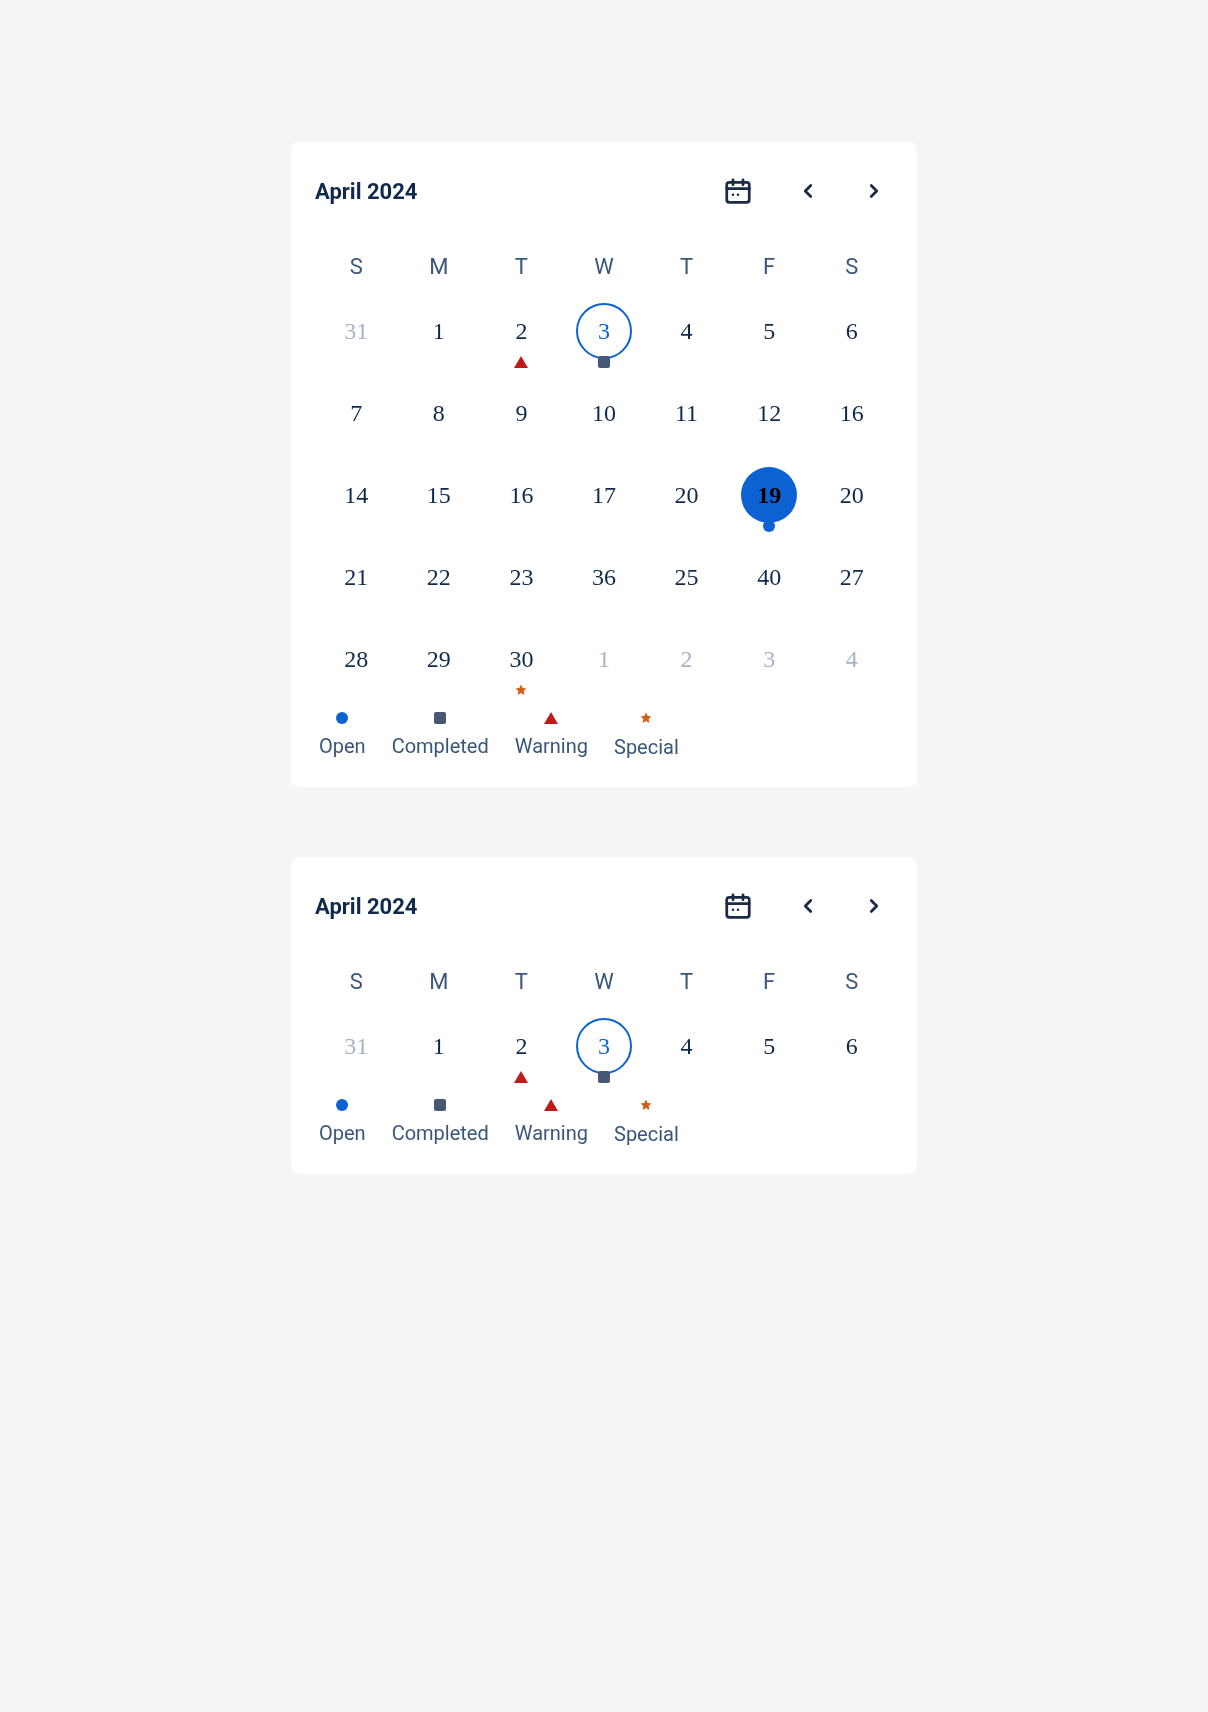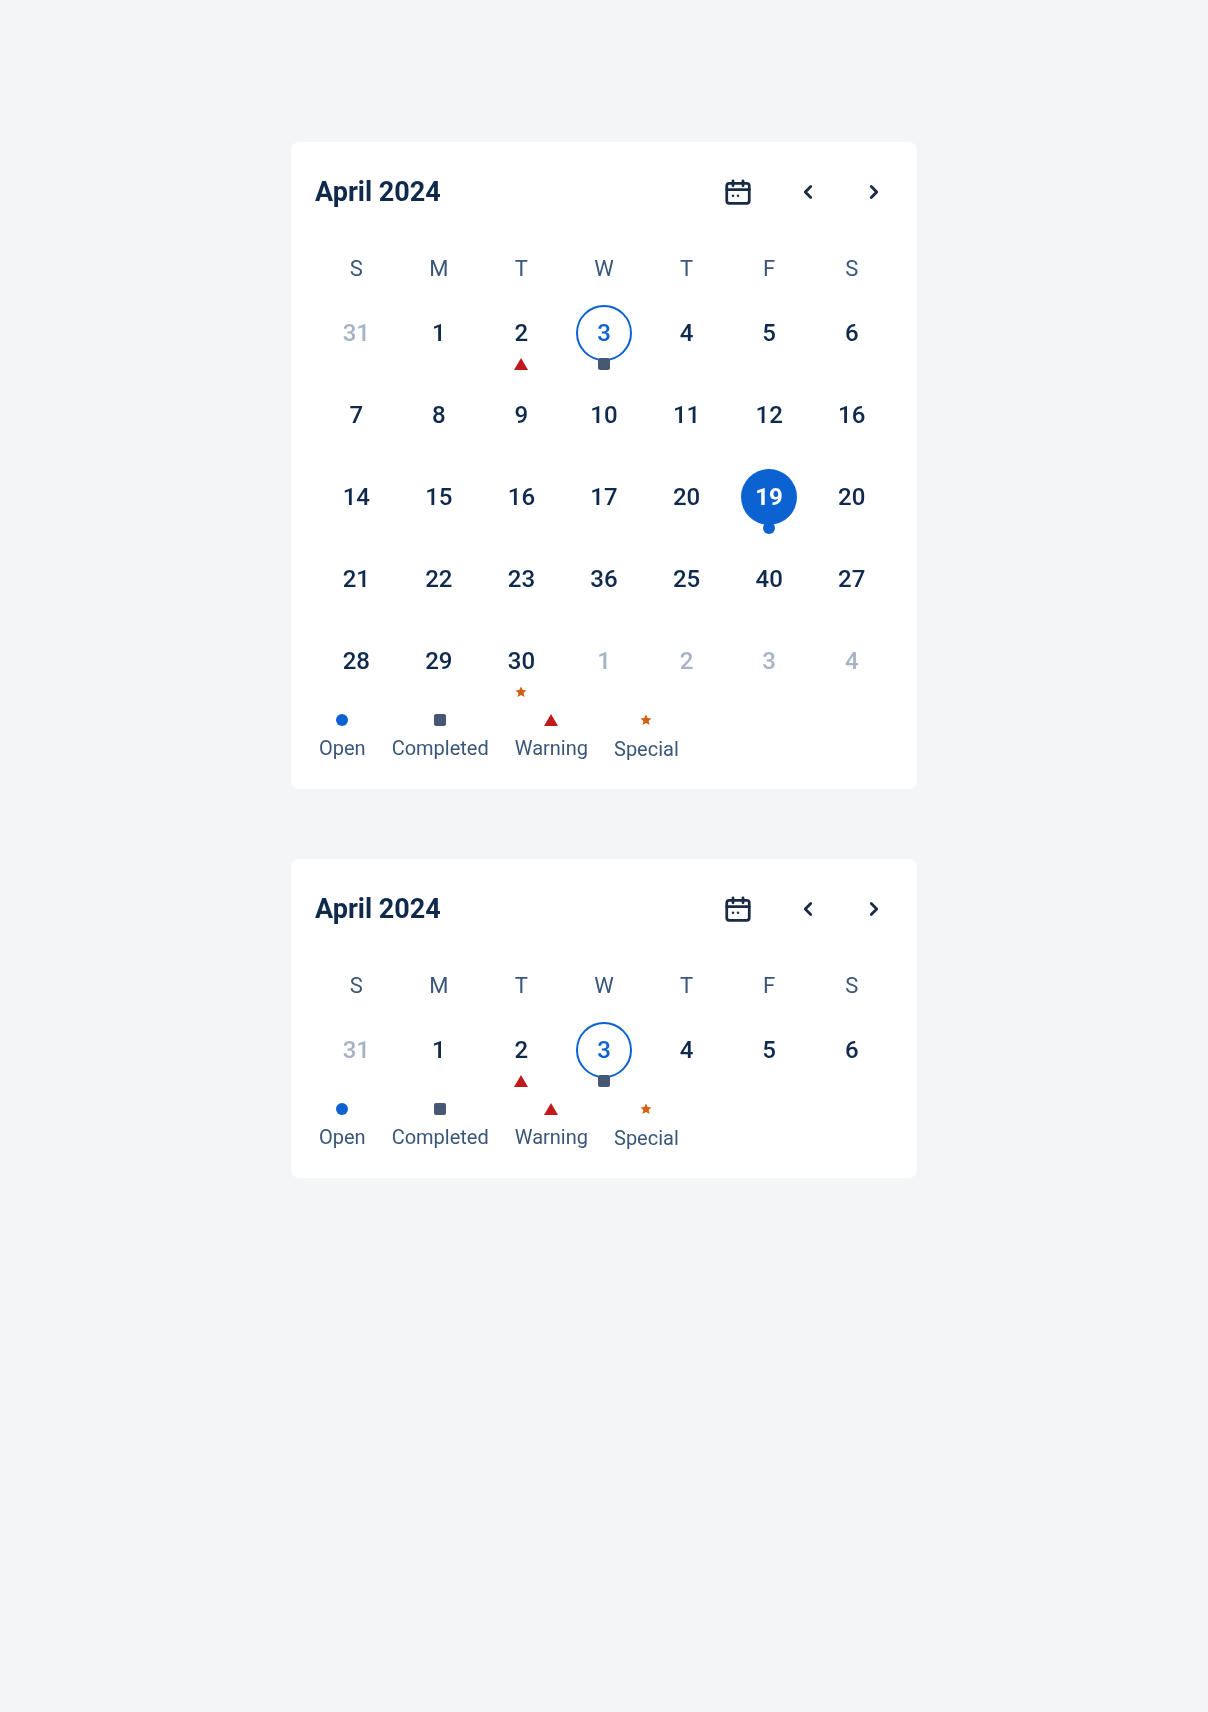--- a/index.html
+++ b/index.html
@@ -34,21 +34,21 @@
   width:626px;
   padding:34px 24px 28px 24px;
 }
 .card-header{
   display:flex;
   align-items:center;
   justify-content:space-between;
   padding:0 0 10px 0;
 }
 .title{
-  font-size:27px;
+  font-size:22px;
   font-weight:700;
   color:var(--text-dark);
 }
 .header-controls{
   display:flex;
   align-items:center;
   gap:44px;
   margin-right:8px;
 }
 .icon-btn{
@@ -73,20 +73,21 @@
 }
 .day-cell{
   display:flex;
   flex-direction:column;
   align-items:center;
   justify-content:flex-start;
   height:82px;
   padding-top:14px;
   cursor:pointer;
   gap:6px;
+  font-family:Liberation Serif, serif;
 }
 .day-label{
   font-size:24px;
   font-weight:500;
   color:var(--text-dark);
   width:56px;
   height:56px;
   display:flex;
   align-items:center;
   justify-content:center;
@@ -96,21 +97,21 @@
 }
 .day-label.today{
   color:var(--blue);
   border:2px solid var(--blue);
   border-radius:50%;
   width:56px;
   height:56px;
 }
 .day-label.selected{
   background:var(--blue);
-  color:#ffffff;
+  color:#000000;
   font-weight:700;
   border-radius:50%;
   width:56px;
   height:56px;
 }
 .marker-slot{
   height:14px;
   display:flex;
   align-items:center;
   justify-content:center;

